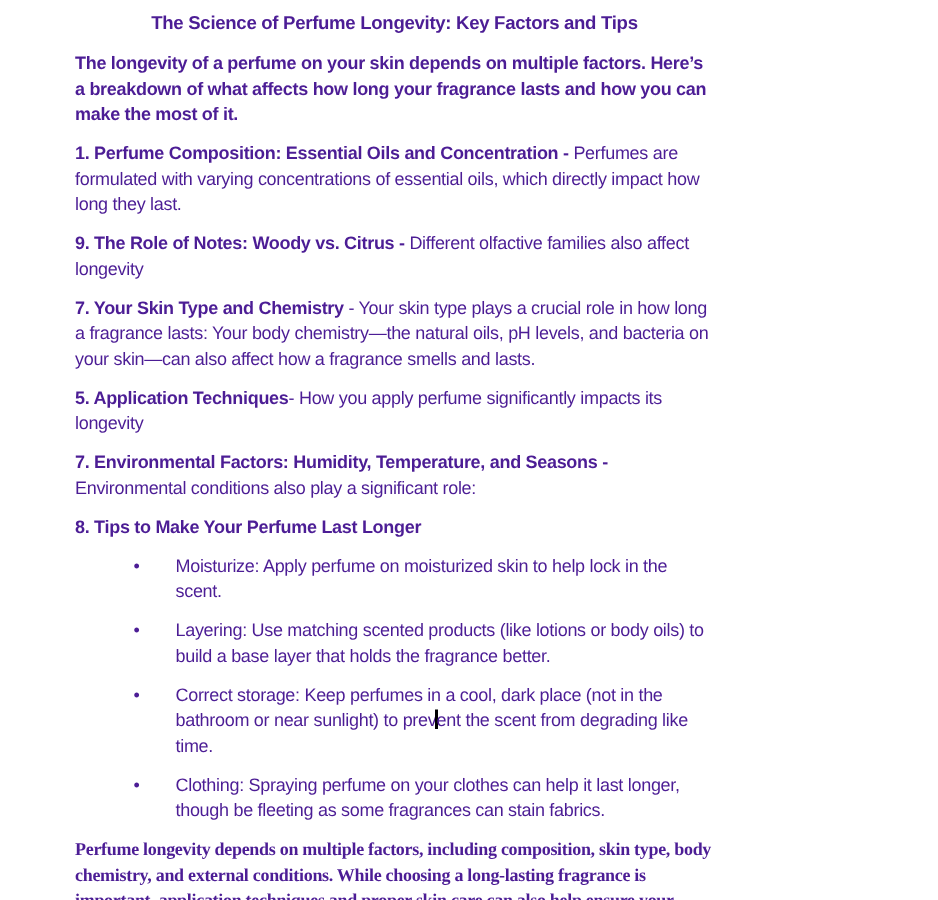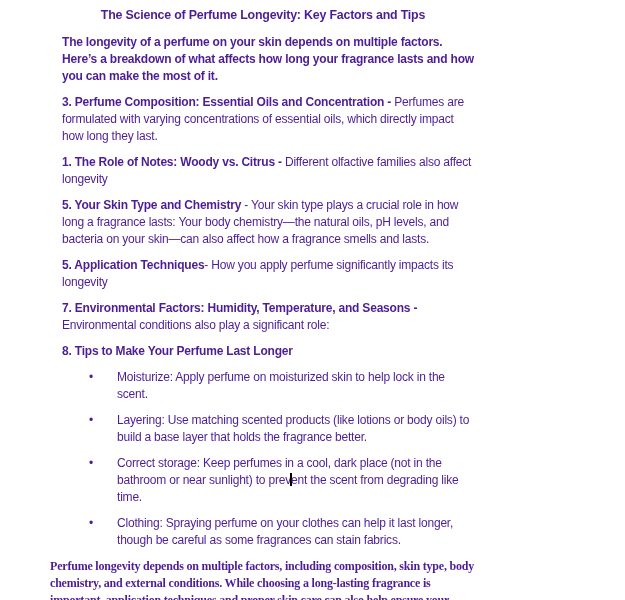--- a/index.html
+++ b/index.html
@@ -26,21 +26,21 @@
     color: #4c1d95;
     text-align: left;
   }
   .title {
     font-size: 12.4px;
     font-weight: 700;
     text-align: center;
     margin: 0 0 10px 0;
   }
   p.para {
-    margin: 0 0 9px 12px;
+    margin: 0 0 9px 0;
   }
   .bold { font-weight: 700; }
   .lead { font-weight: 700; }
   .rest { font-weight: 400; }
   .bullet-item {
     position: relative;
     padding-left: 67px;
     margin: 0 0 9px 0;
   }
   .bullet-item .marker {
@@ -66,25 +66,25 @@
 </head>
 <body>
 
 <div class="canvas">
   <div class="page">
 
     <h1 class="title">The Science of Perfume Longevity: Key Factors and Tips</h1>
 
     <p class="para bold">The longevity of a perfume on your skin depends on multiple factors. Here’s a breakdown of what affects how long your fragrance lasts and how you can make the most of it.</p>
 
-    <p class="para"><span class="lead">3. Perfume Composition: Essential Oils and Concentration - </span><span class="rest">Perfumes are formulated with varying concentrations of essential oils, which directly impact how long they last.</span></p>
+    <p class="para"><span class="lead">1. Perfume Composition: Essential Oils and Concentration - </span><span class="rest">Perfumes are formulated with varying concentrations of essential oils, which directly impact how long they last.</span></p>
 
-    <p class="para"><span class="lead">1. The Role of Notes: Woody vs. Citrus - </span><span class="rest">Different olfactive families also affect longevity</span></p>
+    <p class="para"><span class="lead">9. The Role of Notes: Woody vs. Citrus - </span><span class="rest">Different olfactive families also affect longevity</span></p>
 
-    <p class="para"><span class="lead">5. Your Skin Type and Chemistry</span><span class="rest"> - Your skin type plays a crucial role in how long a fragrance lasts: Your body chemistry—the natural oils, pH levels, and bacteria on your skin—can also affect how a fragrance smells and lasts.</span></p>
+    <p class="para"><span class="lead">7. Your Skin Type and Chemistry</span><span class="rest"> - Your skin type plays a crucial role in how long a fragrance lasts: Your body chemistry—the natural oils, pH levels, and bacteria on your skin—can also affect how a fragrance smells and lasts.</span></p>
 
 
     <p class="para"><span class="lead">5. Application Techniques</span><span class="rest">- How you apply perfume significantly impacts its longevity</span></p>
 
     <p class="para"><span class="lead">7. Environmental Factors: Humidity, Temperature, and Seasons - </span><span class="rest">Environmental conditions also play a significant role:</span></p>
 
     <p class="para bold">8. Tips to Make Your Perfume Last Longer</p>
 
     <div class="bullet-item">
       <span class="marker">•</span>
@@ -96,19 +96,19 @@
       <span>Layering: Use matching scented products (like lotions or body oils) to build a base layer that holds the fragrance better.</span>
     </div>
 
     <div class="bullet-item">
       <span class="marker">•</span>
       <span><span>Correct storage: Keep perfumes in a cool, dark place (not in the bathroom or near sunlight) to prev</span><span class="caret"></span><span>ent the scent from degrading like time.</span></span>
     </div>
 
     <div class="bullet-item">
       <span class="marker">•</span>
-      <span>Clothing: Spraying perfume on your clothes can help it last longer, though be careful as some fragrances can stain fabrics.</span>
+      <span>Clothing: Spraying perfume on your clothes can help it last longer, though be fleeting as some fragrances can stain fabrics.</span>
     </div>
 
     <p class="conclusion">Perfume longevity depends on multiple factors, including composition, skin type, body chemistry, and external conditions. While choosing a long-lasting fragrance is important, application techniques and proper skin care can also help ensure your favourite scent stays with you all day. Understanding these variables will allow you to enjoy your perfumes to the fullest, whether you prefer a fleeting floral or a lingering woody scent.</p>
 
   </div>
 </div>
 
 </body></html>

